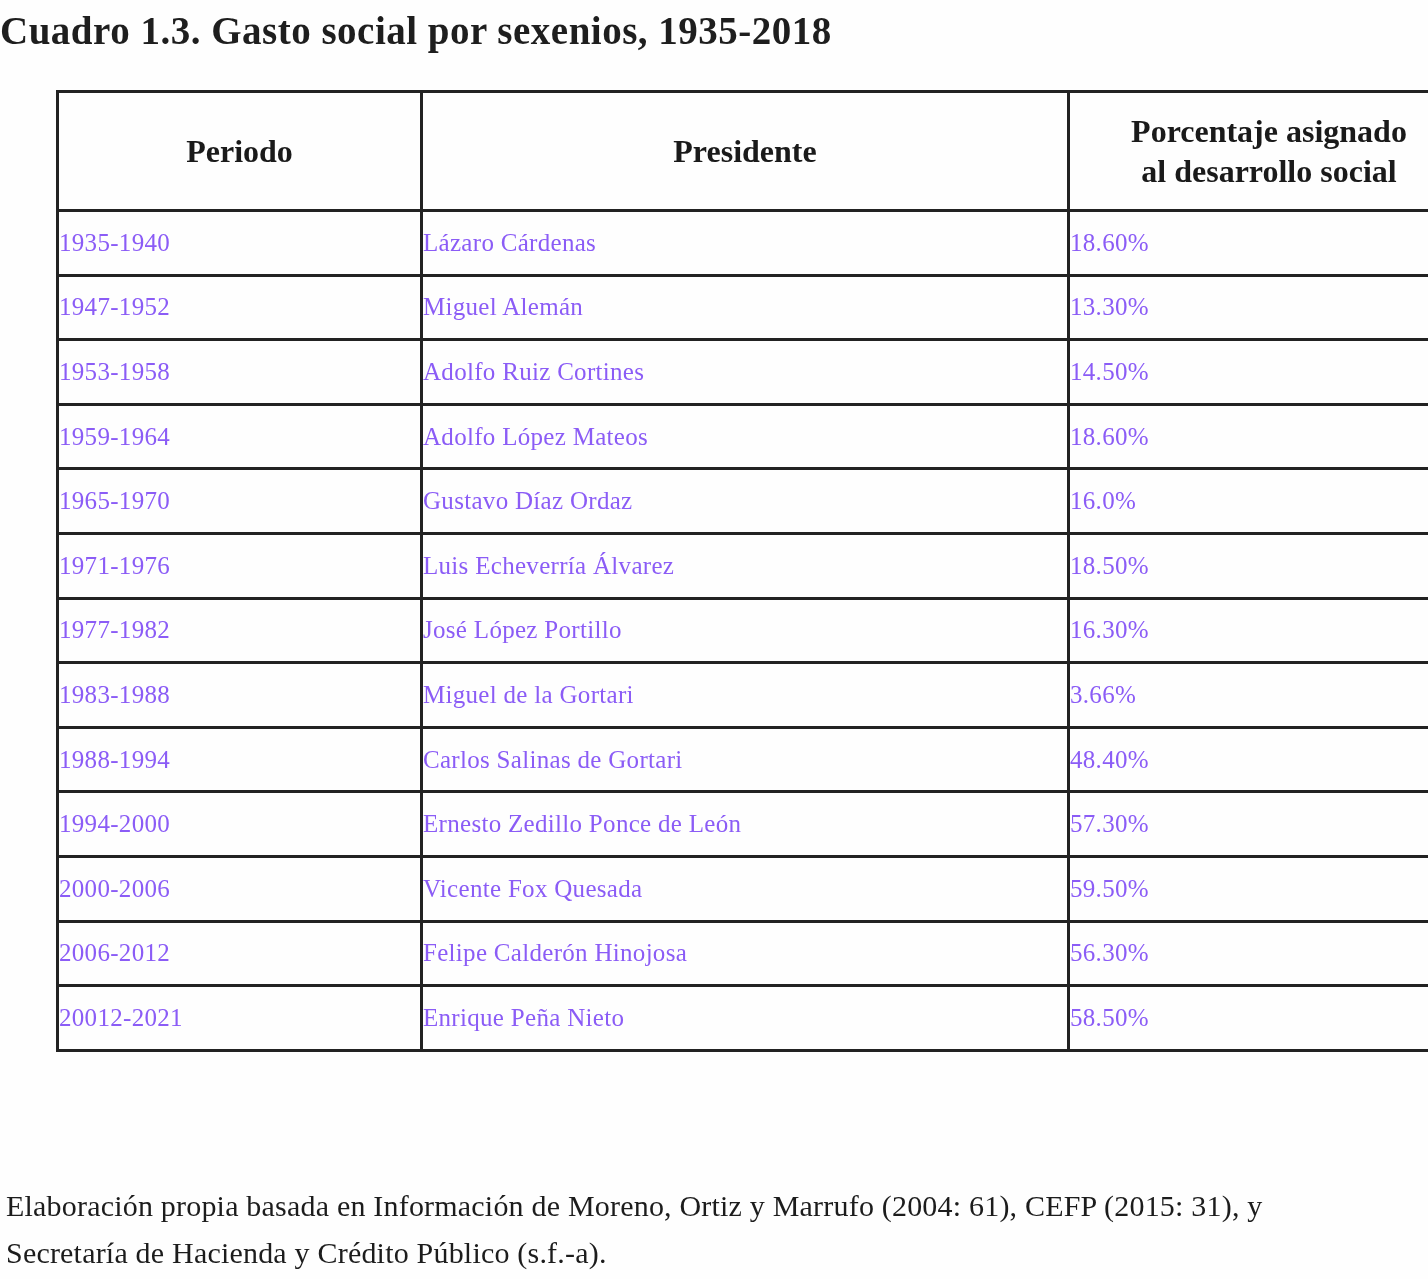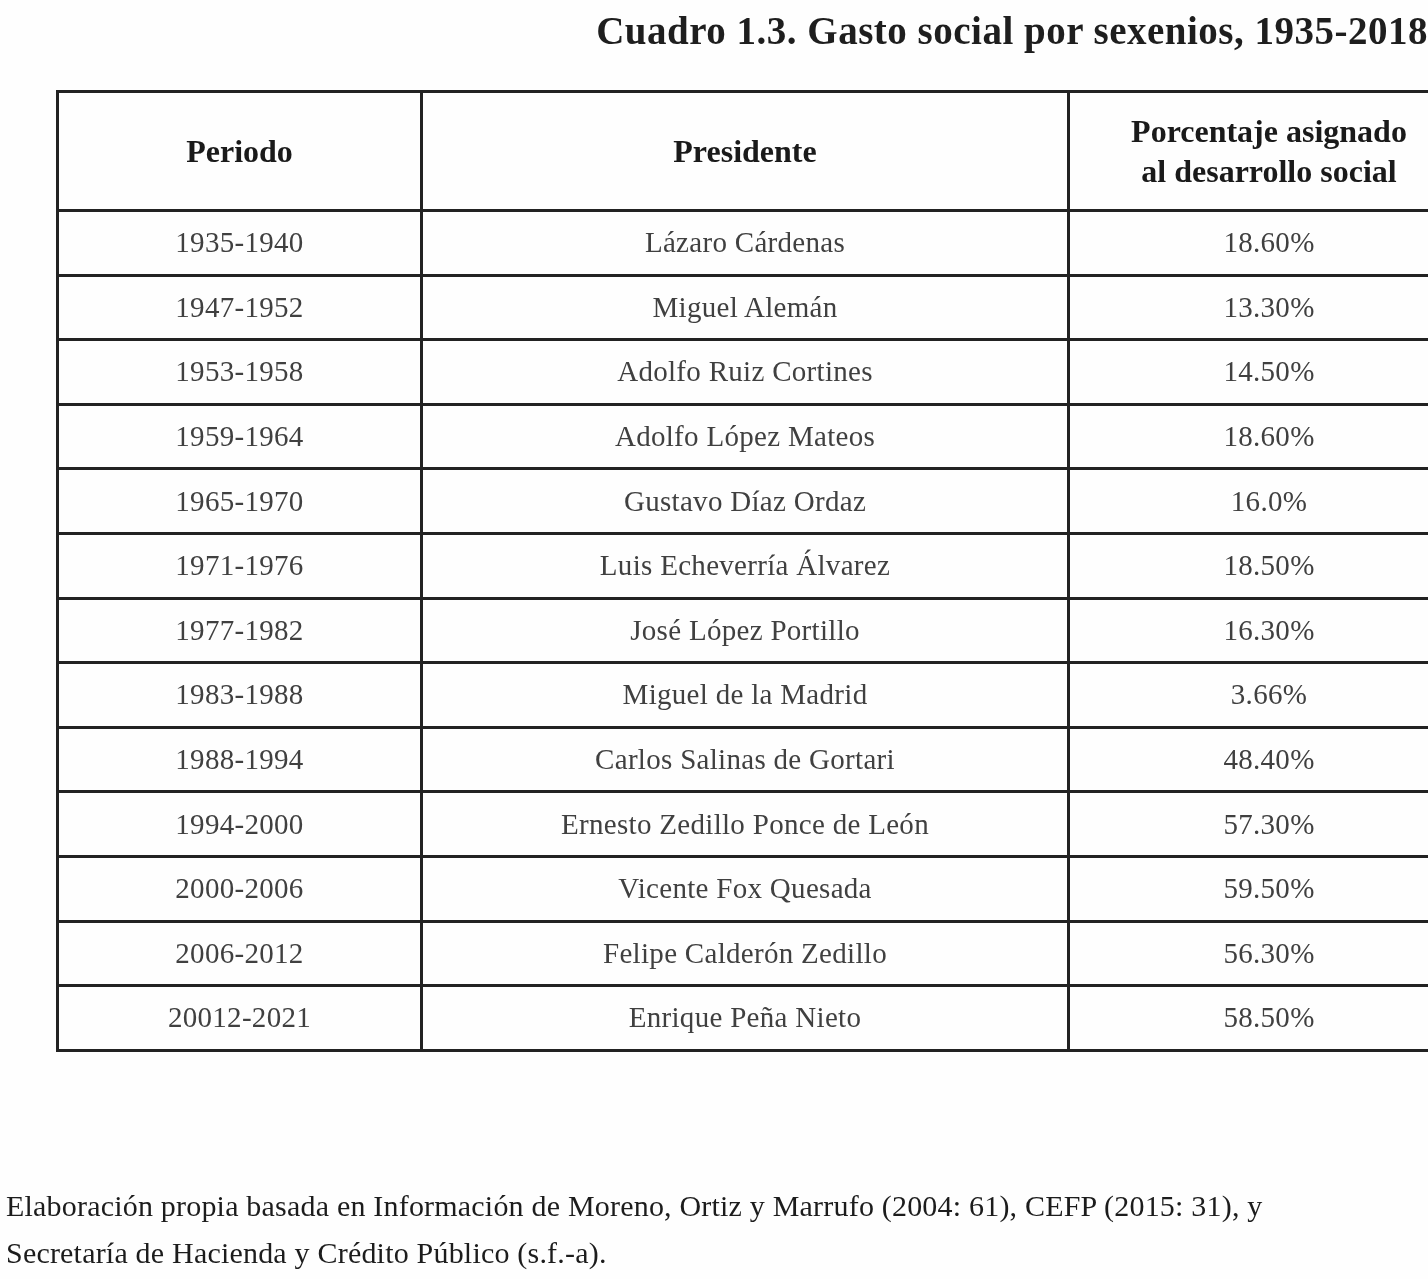--- a/index.html
+++ b/index.html
@@ -15,21 +15,21 @@
     position: relative;
     width: 1428px;
     height: 1279px;
     background: #fefefe;
   }
   .title {
     position: absolute;
     top: 8px;
     left: 0;
     width: 100%;
-    text-align: right;
+    text-align: left;
     font-size: 39px;
     font-weight: 600;
     letter-spacing: 0.5px;
     color: #1e1e1e;
   }
   table.data-table {
     position: absolute;
     top: 90px;
     left: 8px;
     width: 1412px;
@@ -44,25 +44,25 @@
     font-size: 32px;
     font-weight: bold;
     text-align: center;
     vertical-align: middle;
     height: 119px;
     white-space: pre-line;
     line-height: 1.25;
     color: #1a1a1a;
   }
   table.data-table td {
-    font-size: 29px;
-    text-align: center;
+    font-size: 25px;
+    text-align: left;
     vertical-align: middle;
     height: 64.6px;
-    color: #404040;
+    color: #8b5cf6;
     letter-spacing: 0.3px;
   }
   col.c-periodo    { width: 364px; }
   col.c-presidente { width: 647px; }
   col.c-porcentaje { width: 401px; }
   .source-note {
     position: absolute;
     top: 1183px;
     left: 6px;
     width: 1428px;
@@ -125,41 +125,41 @@
           <td>Luis Echeverría Álvarez</td>
           <td>18.50%</td>
         </tr>
         <tr>
           <td>1977-1982</td>
           <td>José López Portillo</td>
           <td>16.30%</td>
         </tr>
         <tr>
           <td>1983-1988</td>
-          <td>Miguel de la Madrid</td>
+          <td>Miguel de la Gortari</td>
           <td>3.66%</td>
         </tr>
         <tr>
           <td>1988-1994</td>
           <td>Carlos Salinas de Gortari</td>
           <td>48.40%</td>
         </tr>
         <tr>
           <td>1994-2000</td>
           <td>Ernesto Zedillo Ponce de León</td>
           <td>57.30%</td>
         </tr>
         <tr>
           <td>2000-2006</td>
           <td>Vicente Fox Quesada</td>
           <td>59.50%</td>
         </tr>
         <tr>
           <td>2006-2012</td>
-          <td>Felipe Calderón Zedillo</td>
+          <td>Felipe Calderón Hinojosa</td>
           <td>56.30%</td>
         </tr>
         <tr>
           <td>20012-2021</td>
           <td>Enrique Peña Nieto</td>
           <td>58.50%</td>
         </tr>
       </tbody>
   </table>
 

